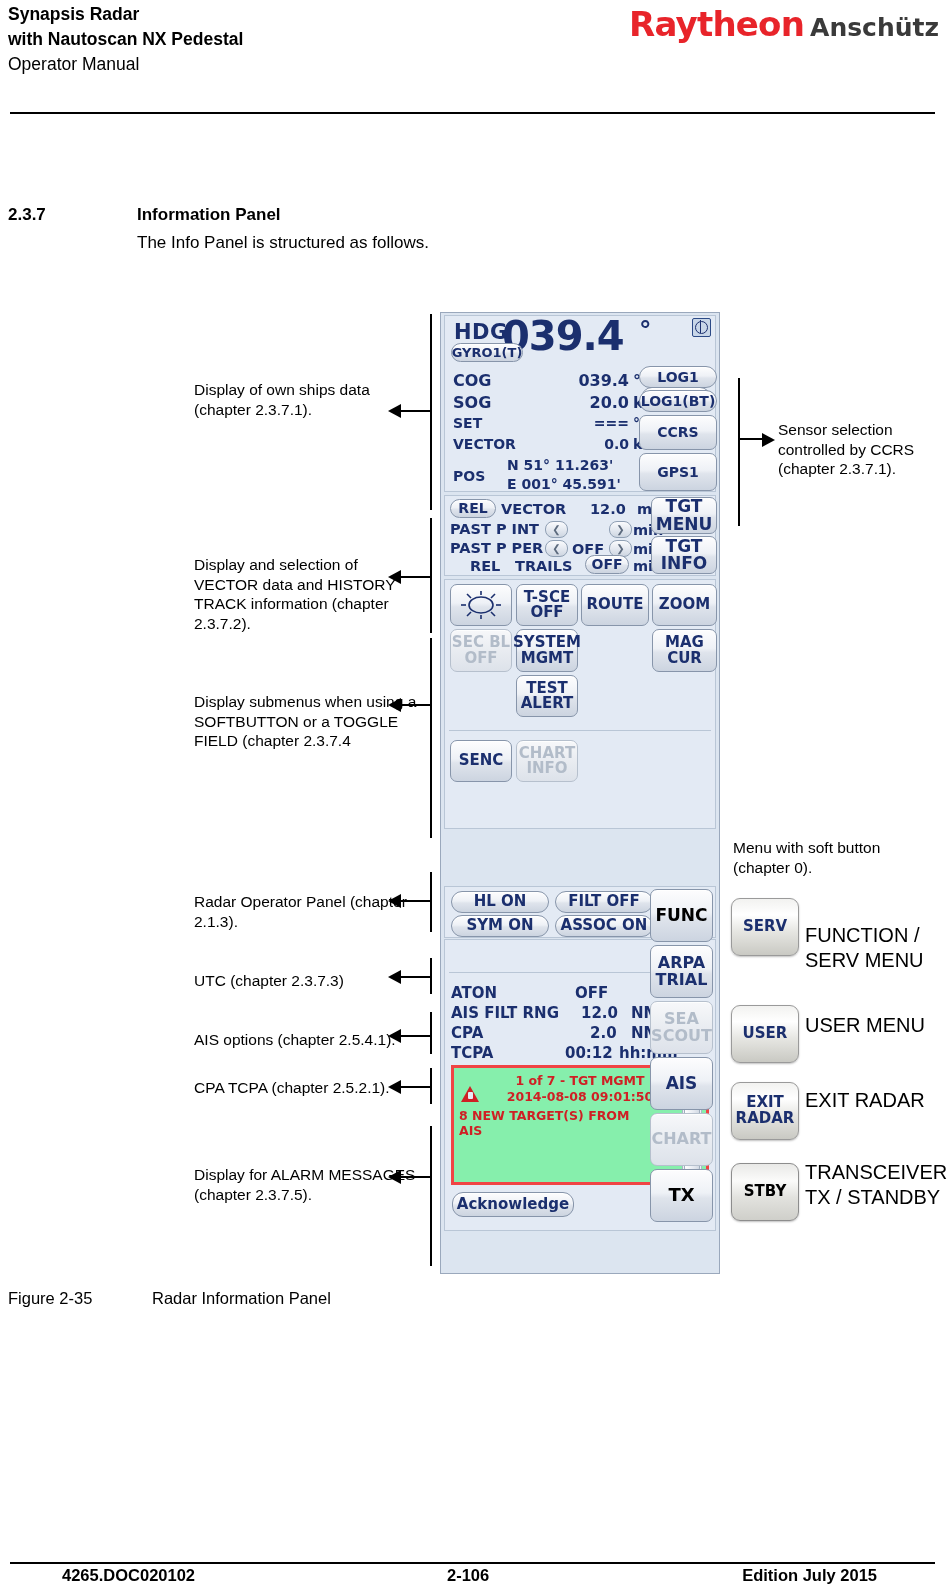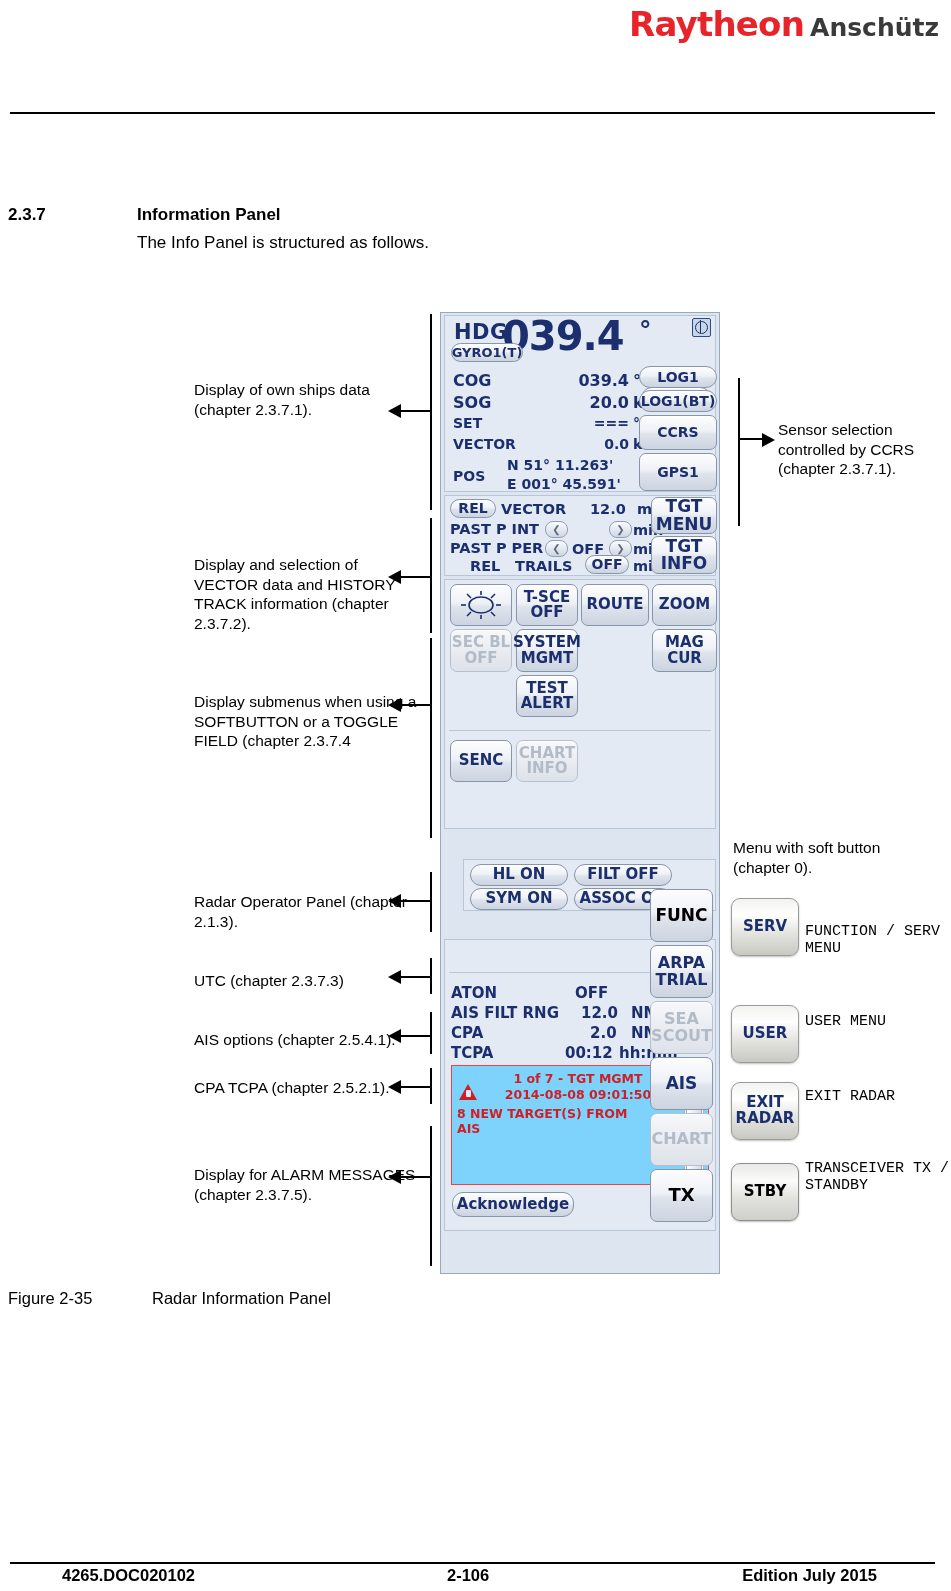--- a/index.html
+++ b/index.html
@@ -56,21 +56,21 @@
   .nr.un{right:48px;width:34px;text-align:left;}
 
   
   .vr{position:absolute;font-size:14.5px;font-weight:bold;color:#1b2f6e;}
 
   .mini{position:absolute;width:21px;height:15px;border:1px solid #90a0b4;border-radius:8px;
         background:linear-gradient(#fafbfd,#e2e7ef 55%,#ced6e1);color:#5d6b7e;font-size:10px;
         display:flex;align-items:center;justify-content:center;font-weight:bold;}
 
   
-  .alrm{position:absolute;left:6px;top:0;right:6px;background:#7dd3fc;border:1px solid #ef4444;box-sizing:border-box;}
+  .alrm{position:absolute;left:6px;top:0;right:6px;background:#86efac;border:3px solid #ef4444;box-sizing:border-box;}
   .alrm .red{color:#cf1f24;font-weight:bold;font-size:12.5px;line-height:15px;}
   .tri{position:absolute;left:7px;top:18px;width:0;height:0;border-left:9px solid transparent;border-right:9px solid transparent;border-bottom:16px solid #cf1f24;}
   .tri:after{content:"";position:absolute;left:-2.5px;top:6px;width:5px;height:7px;background:#e6ecf5;border-radius:1px;}
   .sbar{position:absolute;right:4px;top:4px;width:20px;bottom:4px;background:#eef1f6;border:1px solid #aab6c6;box-sizing:border-box;}
   .thumb{position:absolute;left:1px;right:1px;border:1px solid #9fadbd;border-radius:9px;background:linear-gradient(90deg,#ffffff,#e6eaf1 60%,#d3dae4);}
   .arw{position:absolute;left:4px;width:0;height:0;border-left:6px solid transparent;border-right:6px solid transparent;}
   .arw.up{border-bottom:8px solid #8fa0b4;}
   .arw.dn{border-top:9px solid #1b3a78;}
 
   
@@ -80,36 +80,41 @@
   .ahead.l{border-right:13px solid #000;}
   .ahead.r{border-left:13px solid #000;}
 
   
   .hk{position:absolute;width:66px;height:56px;border-radius:9px;border:1px solid #9a9a9a;
       background:linear-gradient(#f2f2f0,#ffffff 28%,#e6e6e2 58%,#c9c9c3);
       display:flex;align-items:center;justify-content:center;text-align:center;
       font-family:"DejaVu Sans",sans-serif;font-weight:bold;font-size:15px;color:#1b2f6e;line-height:1.04;
       box-shadow:0 1px 2px rgba(0,0,0,.25);}
   .hk.stby{background:linear-gradient(#e9e9e7,#fbfbfa 30%,#e2e2de 60%,#cfcfca);color:#000;border-color:#8d8d8d;}
-  .hklab{position:absolute;font-size:15px;line-height:17px;font-family:Liberation Mono, monospace;}
+  .hklab{position:absolute;font-size:20px;line-height:25px;}
 
   
   .cap-a{position:absolute;left:8px;top:1289px;font-size:16.5px;}
   .cap-b{position:absolute;left:152px;top:1289px;font-size:16.5px;}
   .ftr-rule{position:absolute;left:10px;top:1562px;width:925px;height:2px;background:#000;}
   .ftr{position:absolute;top:1566px;font-size:16.5px;font-weight:bold;}
   .ftr.a{left:62px;}
   .ftr.b{left:447px;}
   .ftr.c{right:74px;}
 </style>
 </head>
 <body>
 
 <div class="pg">
 
+  <div class="hdr-title">
+    <div>Synapsis Radar</div>
+    <div>with Nautoscan NX Pedestal</div>
+    <div class="l3">Operator Manual</div>
+  </div>
   <div class="brand">
     <span class="ray">Raytheon</span><span class="ansch">Anschütz</span>
   </div>
   <div class="hdr-rule"></div>
 
   <div class="sec-num">2.3.7</div>
   <div class="sec-ttl">Information Panel</div>
   <div class="sec-sub">The Info Panel is structured as follows.</div>
 
   <div class="panel">
@@ -224,21 +229,21 @@
 
       <div style="position:absolute;left:4px;right:4px;top:150px;height:1px;background:#b9c6d6"></div>
 
       <div class="sb" style="left:5px;top:160px;width:62px;height:42px;font-size:15px">SENC</div>
       <div class="sb dis" style="left:71px;top:160px;width:62px;height:42px;font-size:15px;flex-direction:column">
         <span>CHART</span>
         <span>INFO</span>
       </div>
     </div>
 
-    <div class="blk" style="top:546px;height:52px;margin-left:19px;">
+    <div class="blk" style="top:573px;height:52px;">
       <div class="sb pill" style="left:6px;top:4px;width:98px;height:22px;font-size:15px">HL ON</div>
       <div class="sb pill" style="left:110px;top:4px;width:98px;height:22px;font-size:15px">FILT OFF</div>
       <div class="sb pill" style="left:6px;top:28px;width:98px;height:22px;font-size:15px">SYM ON</div>
       <div class="sb pill" style="left:110px;top:28px;width:98px;height:22px;font-size:15px">ASSOC ON</div>
     </div>
 
     <div class="blk" style="top:628px;height:30px;">
       <div class="vr" style="left:6px;top:6px;font-size:15px">UTC</div>
       <div class="vr" style="left:72px;top:6px;font-size:15px">2014-08-08</div>
       <div class="vr" style="left:168px;top:6px;font-size:15px">09:17:33</div>

